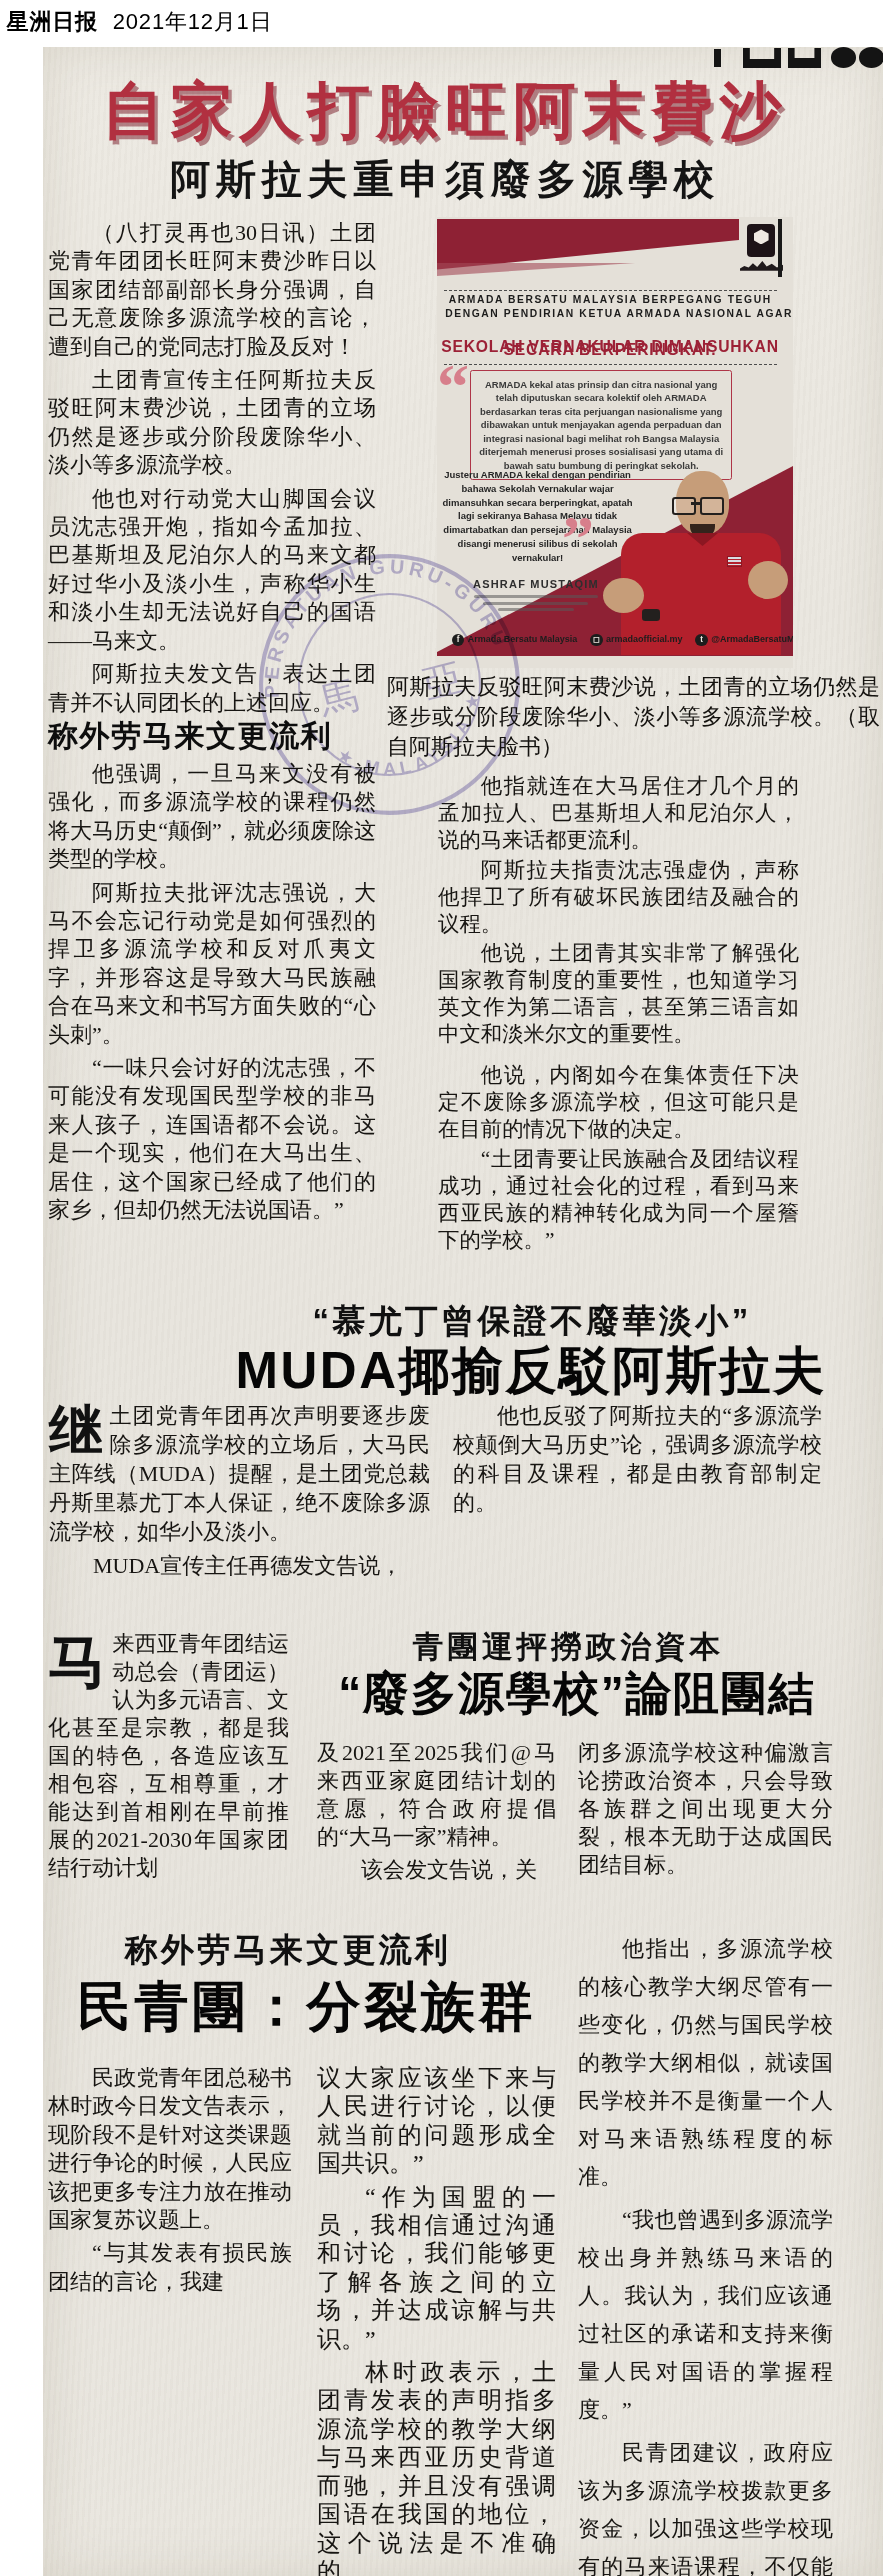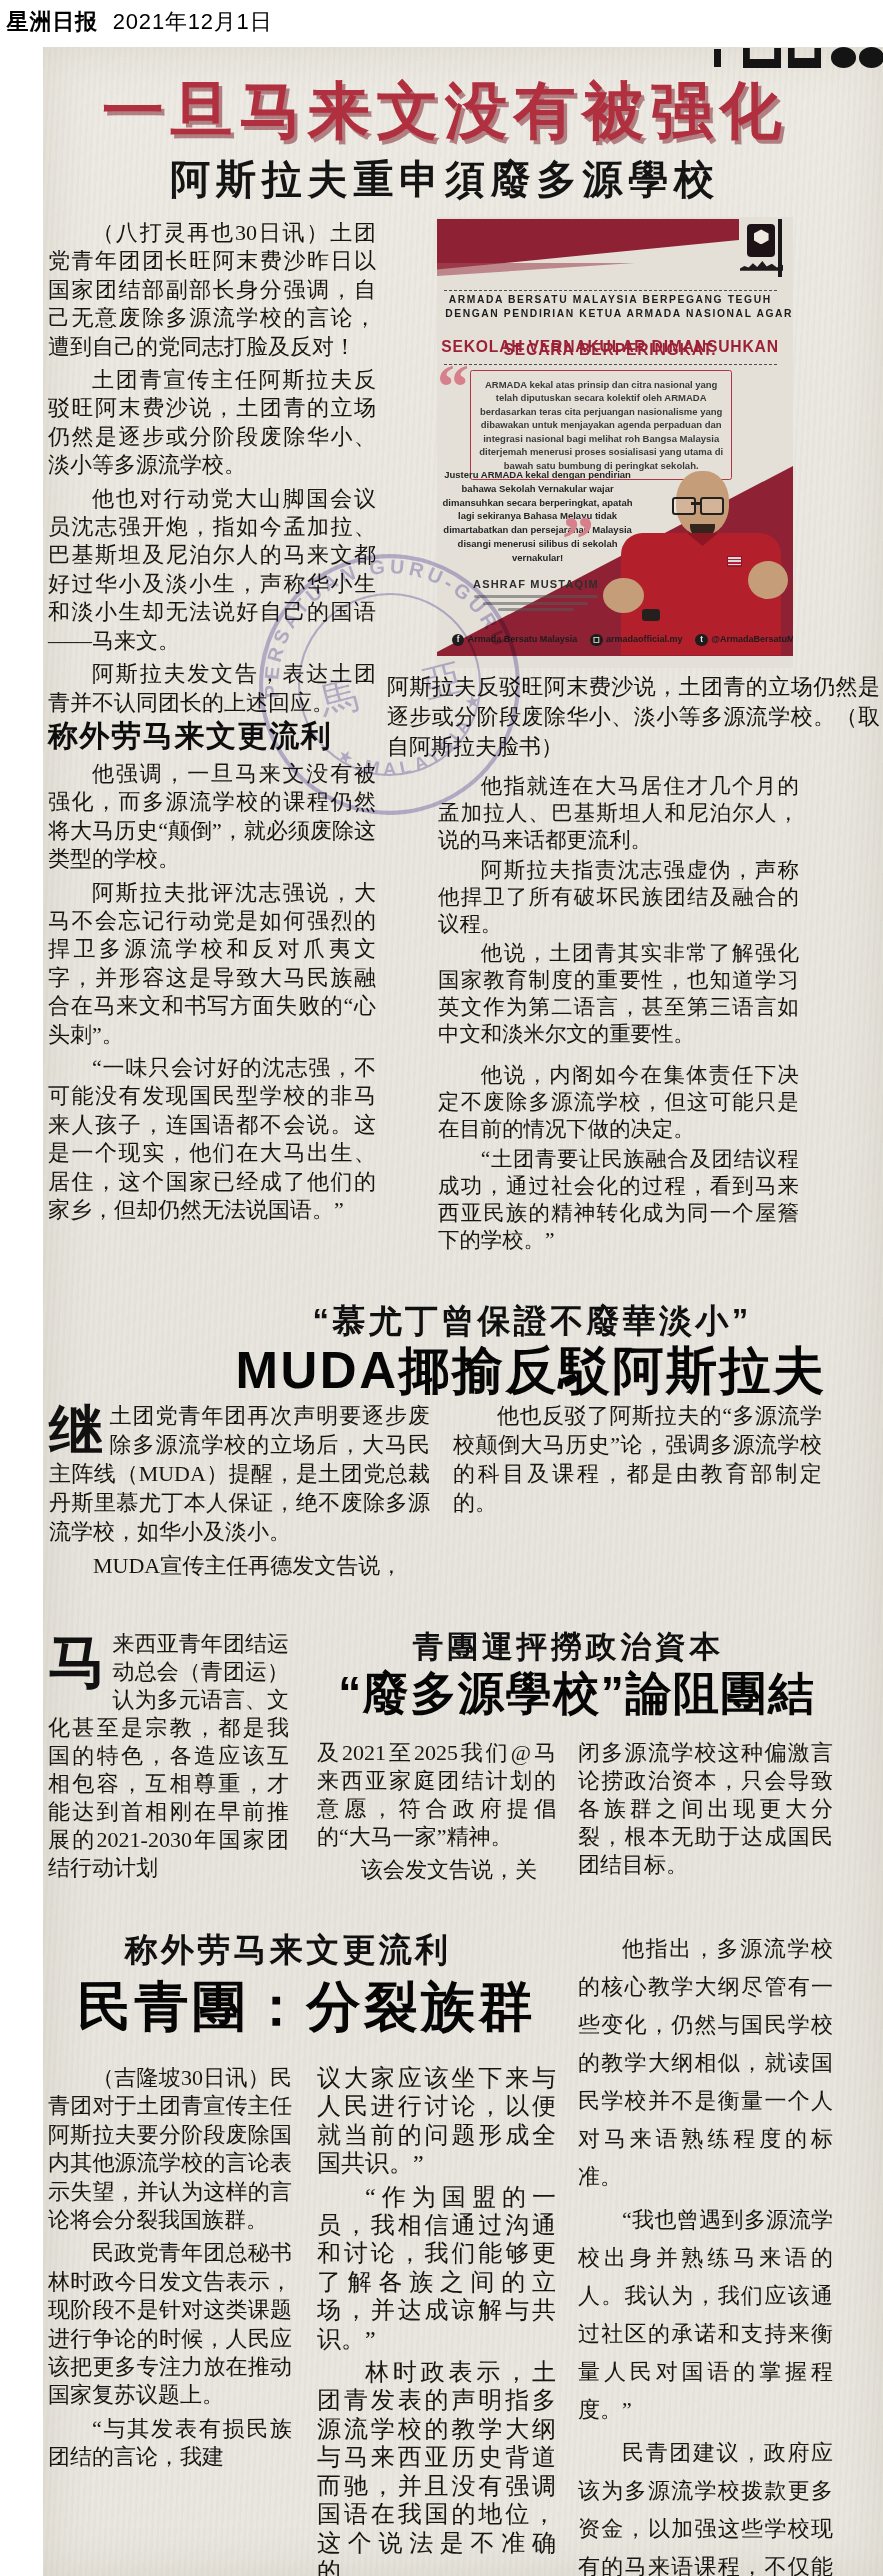--- a/index.html
+++ b/index.html
@@ -102,21 +102,21 @@
   <div class="clip"></div>
 
   <div>
     <span class="frag" style="left:714px;top:49px;width:6.6px;height:18px;"></span>
     <span class="frag" style="left:743px;top:48px;width:38px;height:20px;clip-path:polygon(0 0,18% 0,18% 55%,82% 55%,82% 0,100% 0,100% 100%,0 100%);"></span>
     <span class="frag" style="left:788px;top:48px;width:33px;height:20px;clip-path:polygon(0 0,20% 0,20% 50%,80% 50%,80% 0,100% 0,100% 100%,0 100%);"></span>
     <span class="frag dot" style="left:831px;top:47px;width:25px;height:20.6px;"></span>
     <span class="frag dot" style="left:859px;top:47px;width:25px;height:20.6px;"></span>
   </div>
 
-  <div class="h1-red">一旦马来文没有被强化</div>
+  <div class="h1-red">自家人打臉旺阿末費沙</div>
   <div class="h2-black">阿斯拉夫重申須廢多源學校</div>
 
   <div class="col" style="left:48px;top:219px;width:328px;">
     <p class="ind">（八打灵再也30日讯）土团党青年团团长旺阿末费沙昨日以国家团结部副部长身分强调，自己无意废除多源流学校的言论，遭到自己的党同志打脸及反对！</p>
     <p class="ind">土团青宣传主任阿斯拉夫反驳旺阿末费沙说，土团青的立场仍然是逐步或分阶段废除华小、淡小等多源流学校。</p>
     <p class="ind">他也对行动党大山脚国会议员沈志强开炮，指如今孟加拉、巴基斯坦及尼泊尔人的马来文都好过华小及淡小生，声称华小生和淡小生却无法说好自己的国语——马来文。</p>
     <p class="ind">阿斯拉夫发文告，表达土团青并不认同团长的上述回应。</p>
     <p class="crosshead">称外劳马来文更流利</p>
     <p class="ind">他强调，一旦马来文没有被强化，而多源流学校的课程仍然将大马历史“颠倒”，就必须废除这类型的学校。</p>
     <p class="ind">阿斯拉夫批评沈志强说，大马不会忘记行动党是如何强烈的捍卫多源流学校和反对爪夷文字，并形容这是导致大马民族融合在马来文和书写方面失败的“心头刺”。</p>
@@ -214,21 +214,20 @@
     <p class="ind">该会发文告说，关</p>
   </div>
   <div class="col" style="left:578px;top:1739px;width:255px;font-size:22px;line-height:28px;">
     <p>闭多源流学校这种偏激言论捞政治资本，只会导致各族群之间出现更大分裂，根本无助于达成国民团结目标。</p>
   </div>
 
   <div class="kicker" style="left:49px;top:1928px;width:478px;font-size:33px;letter-spacing:3.3px;">称外劳马来文更流利</div>
   <div class="hl" style="left:43px;top:1971px;width:527px;font-size:54px;letter-spacing:3.3px;">民青團：分裂族群</div>
 
   <div class="col" style="left:48px;top:2064px;width:244px;font-size:22px;line-height:28.4px;">
-    <p class="ind">（吉隆坡30日讯）民青团对于土团青宣传主任阿斯拉夫要分阶段废除国内其他源流学校的言论表示失望，并认为这样的言论将会分裂我国族群。</p>
     <p class="ind">民政党青年团总秘书林时政今日发文告表示，现阶段不是针对这类课题进行争论的时候，人民应该把更多专注力放在推动国家复苏议题上。</p>
     <p class="ind">“与其发表有损民族团结的言论，我建</p>
   </div>
   <div class="col" style="left:317px;top:2064px;width:239px;font-size:24px;line-height:28.4px;">
     <p>议大家应该坐下来与人民进行讨论，以便就当前的问题形成全国共识。”</p>
     <p class="ind">“作为国盟的一员，我相信通过沟通和讨论，我们能够更了解各族之间的立场，并达成谅解与共识。”</p>
     <p class="ind">林时政表示，土团青发表的声明指多源流学校的教学大纲与马来西亚历史背道而驰，并且没有强调国语在我国的地位，这个说法是不准确的。</p>
   </div>
   <div class="col" style="left:578px;top:1930px;width:255px;font-size:22px;line-height:38px;">
     <p class="ind">他指出，多源流学校的核心教学大纲尽管有一些变化，仍然与国民学校的教学大纲相似，就读国民学校并不是衡量一个人对马来语熟练程度的标准。</p>

